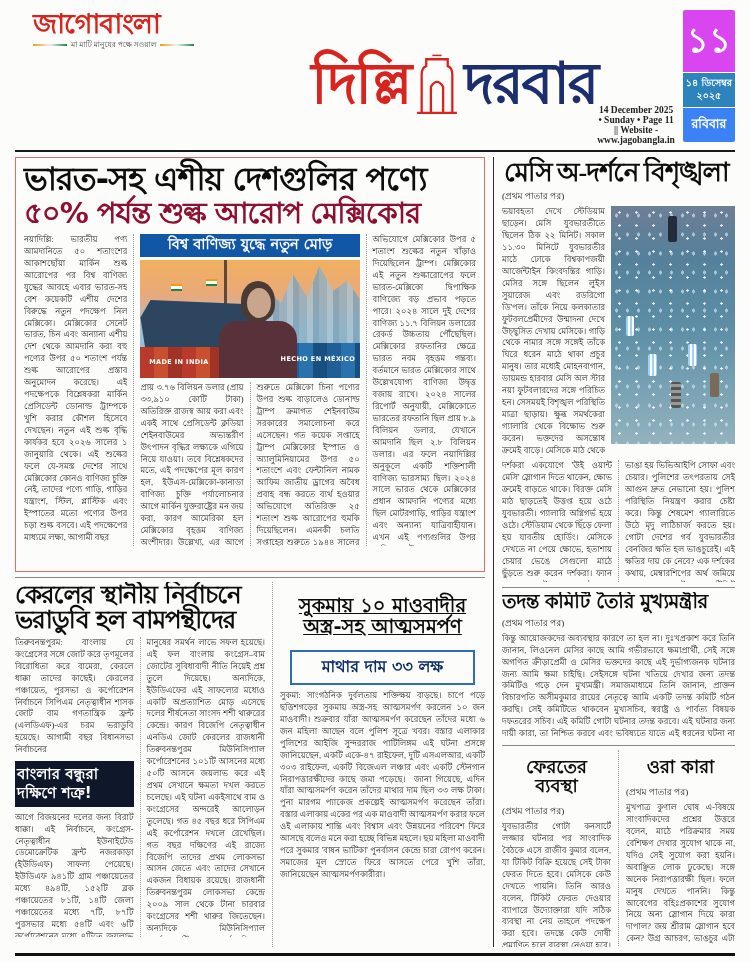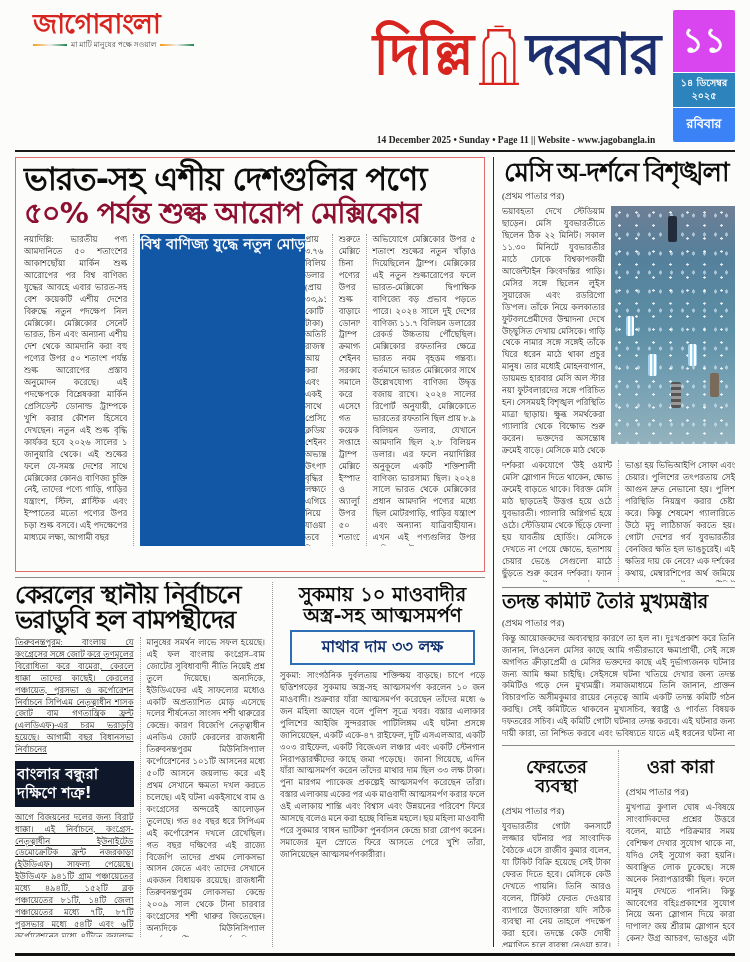--- a/index.html
+++ b/index.html
@@ -8,21 +8,21 @@
         box-sizing:border-box;padding:10px 15px 0 15px;overflow:hidden;}
 
   
   .hdr{display:flex;align-items:flex-start;height:138px;}
   .hdr-left{width:352px;}
   .logo{font-family:"DejaVu Sans",sans-serif;font-weight:700;font-size:27px;color:#d8241f;
         letter-spacing:-1px;line-height:1;margin-left:18px;}
   .tagline{display:flex;align-items:center;gap:4px;margin:2px 0 6px 18px;font-size:7.5px;color:#444;}
   .tagline .bar{height:2px;flex:1;max-width:34px;background:linear-gradient(90deg,#f39c12,#eee,#1e8449);}
   .teaser{font-size:11px;font-weight:700;line-height:1.45;color:#222;margin:0;padding-right:6px;}
-  .mast{flex:1;display:flex;flex-direction:column;height:100%;}
+  .mast{flex:1;display:flex;height:100%;}
   .mast-words{display:flex;align-items:center;justify-content:center;gap:4px;margin-top:8px;}
   .m-red{font-family:"DejaVu Sans",sans-serif;font-weight:800;font-size:57px;color:#d8241f;line-height:.95;letter-spacing:-2px;}
   .m-navy{font-family:"DejaVu Sans",sans-serif;font-weight:800;font-size:57px;color:#1c2e6e;line-height:.95;letter-spacing:-2px;}
   .gate{width:46px;height:72px;flex:0 0 auto;}
   .dateline{margin-top:auto;font-size:9.5px;color:#222;text-align:center;padding-bottom:3px;font-weight:700;}
   .badge{width:62px;margin-left:8px;display:flex;flex-direction:column;text-align:center;
          font-family:"DejaVu Sans",sans-serif;color:#fff;border-radius:2px;overflow:hidden;height:132px;}
   .badge .b-top{background:#d946ef;height:62px;font-size:34px;font-weight:800;line-height:60px;}
   .badge .b-mid{background:#2d84bd;border-top:1px solid #fff;border-bottom:1px solid #fff;
                 font-size:9.5px;font-weight:700;padding:4px 0;line-height:1.35;}
@@ -37,21 +37,21 @@
   
   .lead{border:1px solid #e06c6c;padding:5px 8px 4px 8px;height:415px;box-sizing:border-box;overflow:hidden;}
   .lead-h1{font-family:"DejaVu Sans",sans-serif;font-weight:800;font-size:32px;color:#0d0d0d;
            line-height:1.02;letter-spacing:-1px;margin:0;}
   .lead-h2{font-family:"DejaVu Sans",sans-serif;font-weight:800;font-size:29px;color:#8e1030;
            line-height:1.05;letter-spacing:-1px;margin:2px 0 0 0;}
   .lead-cols{display:flex;margin-top:6px;height:312px;overflow:hidden;}
   .bcol{font-size:8.4px;line-height:1.42;text-align:justify;overflow:hidden;color:#1d1d1d;}
   .lead-cols > .bcol{flex:1;}
   .lead-cols > * + *{border-left:1px dotted #9a9a9a;padding-left:6px;margin-left:6px;}
-  .mid{flex:2.12;display:flex;flex-direction:row;}
+  .mid{flex:2.12;display:flex;flex-direction:column;}
   .subhead-box{background:#1157a5;color:#fff;font-family:"DejaVu Sans",sans-serif;font-weight:800;
                font-size:14.5px;text-align:center;padding:3px 0 4px 0;line-height:1.1;}
   .trade-img{height:118px;position:relative;margin:3px 0 4px 0;overflow:hidden;
              background:linear-gradient(180deg,#f2b05e 0%,#e8a97c 30%,#9fc3d8 60%,#7fb0cc 100%);}
   .trade-img .city{position:absolute;right:0;top:6px;width:46%;height:70%;
         background:repeating-linear-gradient(90deg,#8fb0c4 0 8px,#a8c4d4 8px 14px,#7ba2ba 14px 20px);
         opacity:.8;clip-path:polygon(0 60%,10% 30%,22% 45%,34% 10%,48% 38%,60% 0,74% 30%,88% 18%,100% 40%,100% 100%,0 100%);}
   .trade-img .ship{position:absolute;left:0;top:34%;width:58%;height:42%;background:#2e4560;
         clip-path:polygon(0 35%,8% 0,100% 10%,96% 100%,4% 100%);}
   .trade-img .crane{position:absolute;left:38%;top:0;width:3px;height:40%;background:#5d4a3a;}
@@ -78,21 +78,21 @@
   .kerala{width:250px;flex:0 0 auto;}
   .k-h{font-family:"DejaVu Sans",sans-serif;font-weight:800;font-size:24.5px;line-height:1.04;
        letter-spacing:-1px;color:#0d0d0d;margin:0 0 4px 0;}
   .k-cols{display:flex;overflow:hidden;height:300px;}
   .k-cols .bcol{flex:1;}
   .k-cols > * + *{border-left:1px dotted #9a9a9a;padding-left:6px;margin-left:6px;}
   .redbox{background:#0f172a;color:#fff;font-family:"DejaVu Sans",sans-serif;font-weight:800;
           font-size:15px;text-align:left;padding:4px 2px;margin:5px 0;line-height:1.25;white-space:pre-line;}
   .sukma{flex:1;border-left:1px dotted #9a9a9a;margin-left:7px;padding-left:7px;overflow:hidden;}
   .s-h{font-family:"DejaVu Sans",sans-serif;font-weight:700;font-size:19.5px;line-height:1.08;
-       text-align:center;color:#0d0d0d;margin:2px;}
+       text-align:center;color:#0d0d0d;margin:13px;text-decoration:underline;}
   .cash-box{border:2px solid #2f6db5;color:#0e2f6e;font-family:"DejaVu Sans",sans-serif;font-weight:800;
             font-size:16px;text-align:center;padding:2px 0;margin:4px 10px 5px 10px;}
 
   
   .r-h1{font-family:Liberation Serif, serif;font-weight:700;font-size:26px;letter-spacing:-1px;
         line-height:1.05;color:#0d0d0d;margin:2px;}
   .cont{font-size:9px;font-weight:400;margin:3px 0 2px 0;}
   .messi-wrap{height:252px;overflow:hidden;}
   .stadium{float:right;width:124px;height:238px;margin:0 0 3px 6px;position:relative;
      background-image:
@@ -200,21 +200,21 @@
 
       <hr class="sect-rule">
 
       <div class="bl-row">
         <div class="kerala">
           <h2 class="k-h">
             <span>কেরলের স্থানীয় নির্বাচনে</span><br>
             <span>ভরাডুবি হল বামপন্থীদের</span>
           </h2>
           <div class="k-cols">
-            <div style="flex:1;overflow:hidden;text-decoration:underline;">
+            <div style="flex:1;overflow:hidden;">
               <div class="bcol">তিরুবনন্তপুরম: বাংলায় যে কংগ্রেসের সঙ্গে জোট করে তৃণমূলের বিরোধিতা করে বামেরা, কেরলে ধাক্কা তাদের কাছেই। কেরলের পঞ্চায়েত, পুরসভা ও কর্পোরেশন নির্বাচনে সিপিএম নেতৃত্বাধীন শাসক জোট বাম গণতান্ত্রিক ফ্রন্ট (এলডিএফ)-এর চরম ভরাডুবি হয়েছে। আগামী বছর বিধানসভা নির্বাচনের</div>
               <div class="redbox">বাংলার বন্ধুরা
 দক্ষিণে শত্রু!</div>
               <div class="bcol">আগে বিজয়নের দলের জন্য বিরাট ধাক্কা। এই নির্বাচনে, কংগ্রেস-নেতৃত্বাধীন ইউনাইটেড ডেমোক্রেটিক ফ্রন্ট নজরকাড়া (ইউডিএফ) সাফল্য পেয়েছে। ইউডিএফ ৯৪১টি গ্রাম পঞ্চায়েতের মধ্যে ৪৯৪টি, ১৫২টি ব্লক পঞ্চায়েতের ৮১টি, ১৪টি জেলা পঞ্চায়েতের মধ্যে ৭টি, ৮৭টি পুরসভার মধ্যে ৫৪টি এবং ৬টি কর্পোরেশনের মধ্যে ৪টিতে জয়লাভ করেছে। অন্যদিকে, ক্ষমতাসীন এলডিএফ জোট গ্রাম পঞ্চায়েতে ৩৪৮টি, ব্লক পঞ্চায়েতে ৬৩টি, জেলা পঞ্চায়েতে ৭টি, ২৮টি পুরসভা এবং ১টি কর্পোরেশনে জয়লাভ করেছে। এই ফলাফল থেকে স্পষ্ট ইঙ্গিত, কেরলে ভোটাররা ক্ষমতাসীন জোটের বিরুদ্ধে পুরোপুরি চলে গিয়েছেন এবং বিরোধী দল ইউডিএফ রাজ্যের</div>
             </div>
             <div class="bcol">মানুষের সমর্থন লাভে সফল হয়েছে। এই ফল বাংলায় কংগ্রেস–বাম জোটের সুবিধাবাদী নীতি নিয়েই প্রশ্ন তুলে দিয়েছে। অন্যদিকে, ইউডিএফের এই সাফল্যের মধ্যেও একটি অপ্রত্যাশিত মোড় এসেছে দলের শীর্ষনেতা সাংসদ শশী থারুরের কেন্দ্রে। কারণ বিজেপি নেতৃত্বাধীন এনডিএ জোট কেরলের রাজধানী তিরুবনন্তপুরম মিউনিসিপ্যাল কর্পোরেশনের ১০১টি আসনের মধ্যে ৫০টি আসনে জয়লাভ করে এই প্রথম সেখানে ক্ষমতা দখল করতে চলেছে। এই ঘটনা একইসাথে বাম ও কংগ্রেসের অন্দরেই আলোড়ন তুলেছে। গত ৪৫ বছর ধরে সিপিএম এই কর্পোরেশন দখলে রেখেছিল। গত বছর দক্ষিণের এই রাজ্যে বিজেপি তাদের প্রথম লোকসভা আসন জেতে এবং তাদের সেখানে একজন বিধায়ক রয়েছে। রাজধানী তিরুবনন্তপুরম লোকসভা কেন্দ্রে ২০০৯ সাল থেকে টানা চারবার কংগ্রেসের শশী থারুর জিতেছেন। অন্যদিকে মিউনিসিপ্যাল কর্পোরেশনটি বাম দুর্গ হিসেবে পরিচিত ছিল। বামেদের শক্তিশালী কেন্দ্রে এই নির্বাচনে বিজেপি ৫০টি, এলডিএফ ২৯টি এবং ইউডিএফ ১৯টি আসন জিতেছে, বাকি গিয়েছে নির্দলদের ঝুলিতে। এই ঘটনা তৃণমূলের বিরোধিতার প্রশ্নে বাম–কংগ্রেস জোটের যৌক্তিকতা নিয়েই বড় প্রশ্ন তুলে দিল।</div>
           </div>
         </div>
 
         <div class="sukma">

